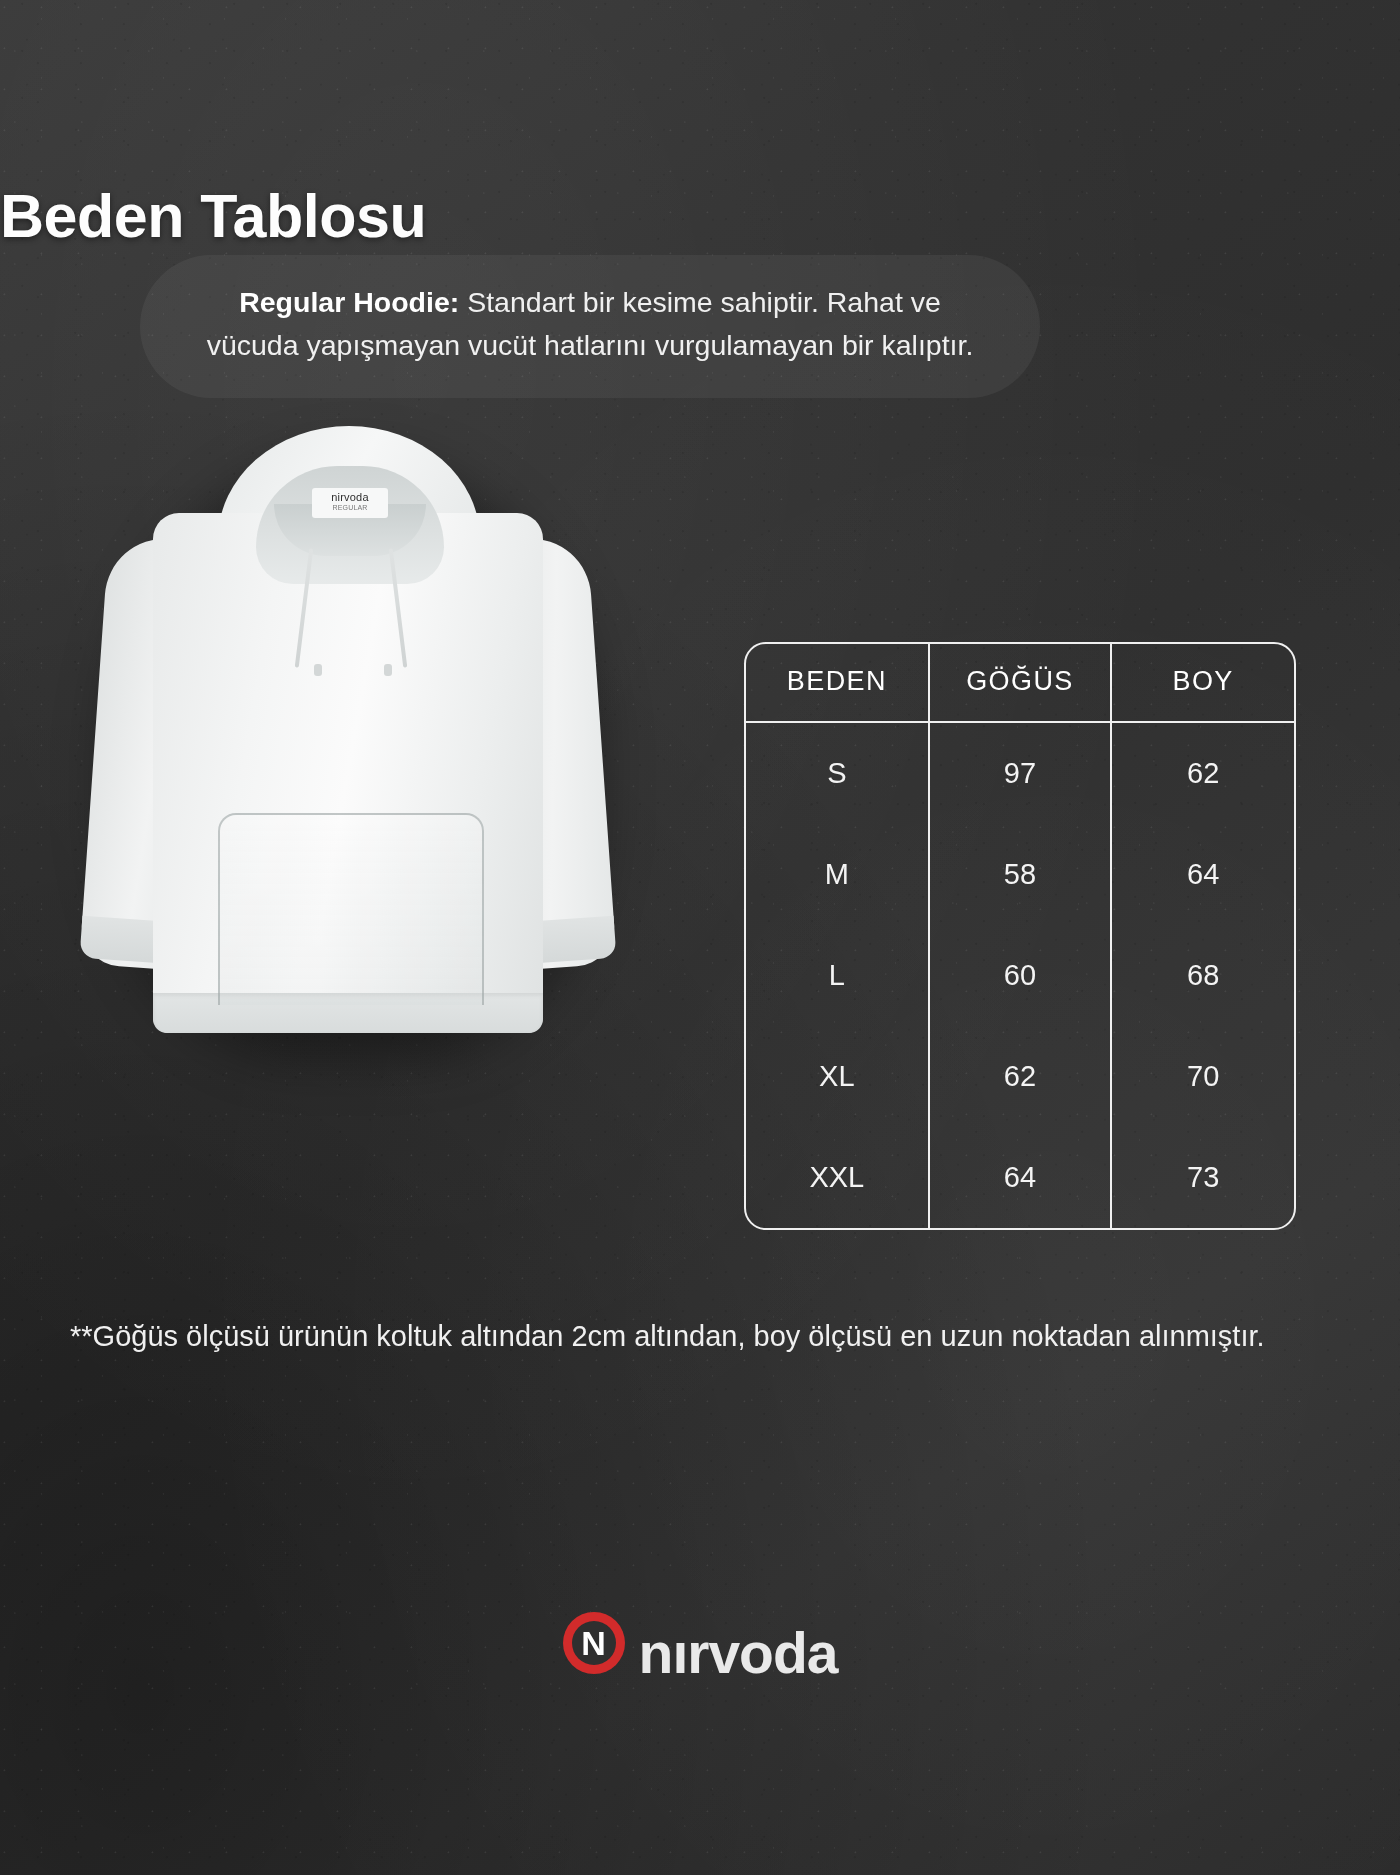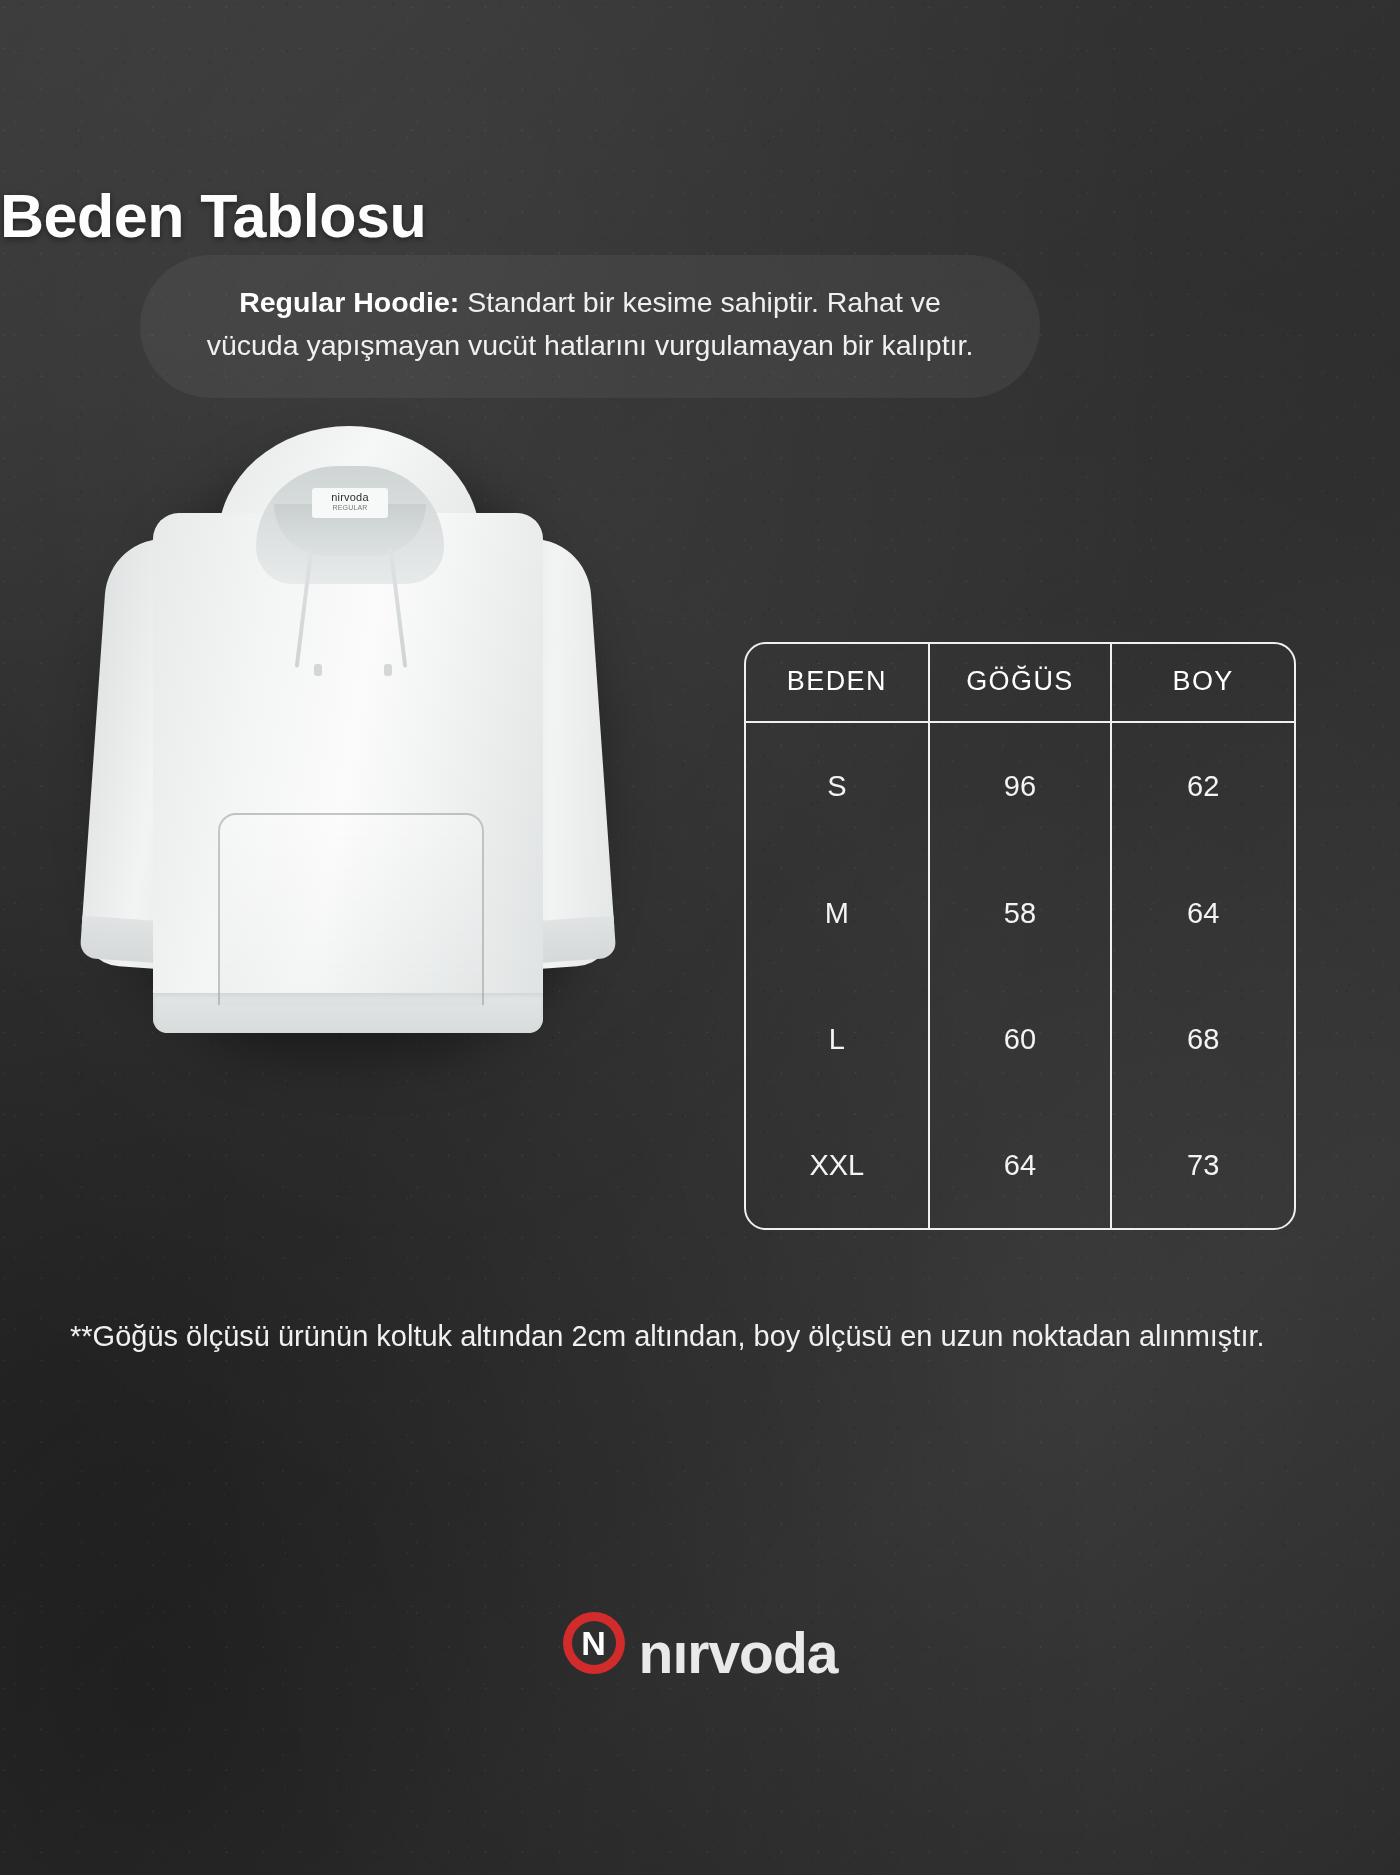--- a/index.html
+++ b/index.html
@@ -341,32 +341,37 @@
       <thead>
         <tr>
           <th>BEDEN</th>
           <th>GÖĞÜS</th>
           <th>BOY</th>
         </tr>
       </thead>
       <tbody>
         <tr>
           <td>S</td>
-          <td>96</td>
+          <td>97</td>
           <td>62</td>
         </tr>
         <tr>
           <td>M</td>
           <td>58</td>
           <td>64</td>
         </tr>
         <tr>
           <td>L</td>
           <td>60</td>
           <td>68</td>
+        </tr>
+        <tr>
+          <td>XL</td>
+          <td>62</td>
+          <td>70</td>
         </tr>
         <tr>
           <td>XXL</td>
           <td>64</td>
           <td>73</td>
         </tr>
       </tbody>
     </table>
   </div>
 

